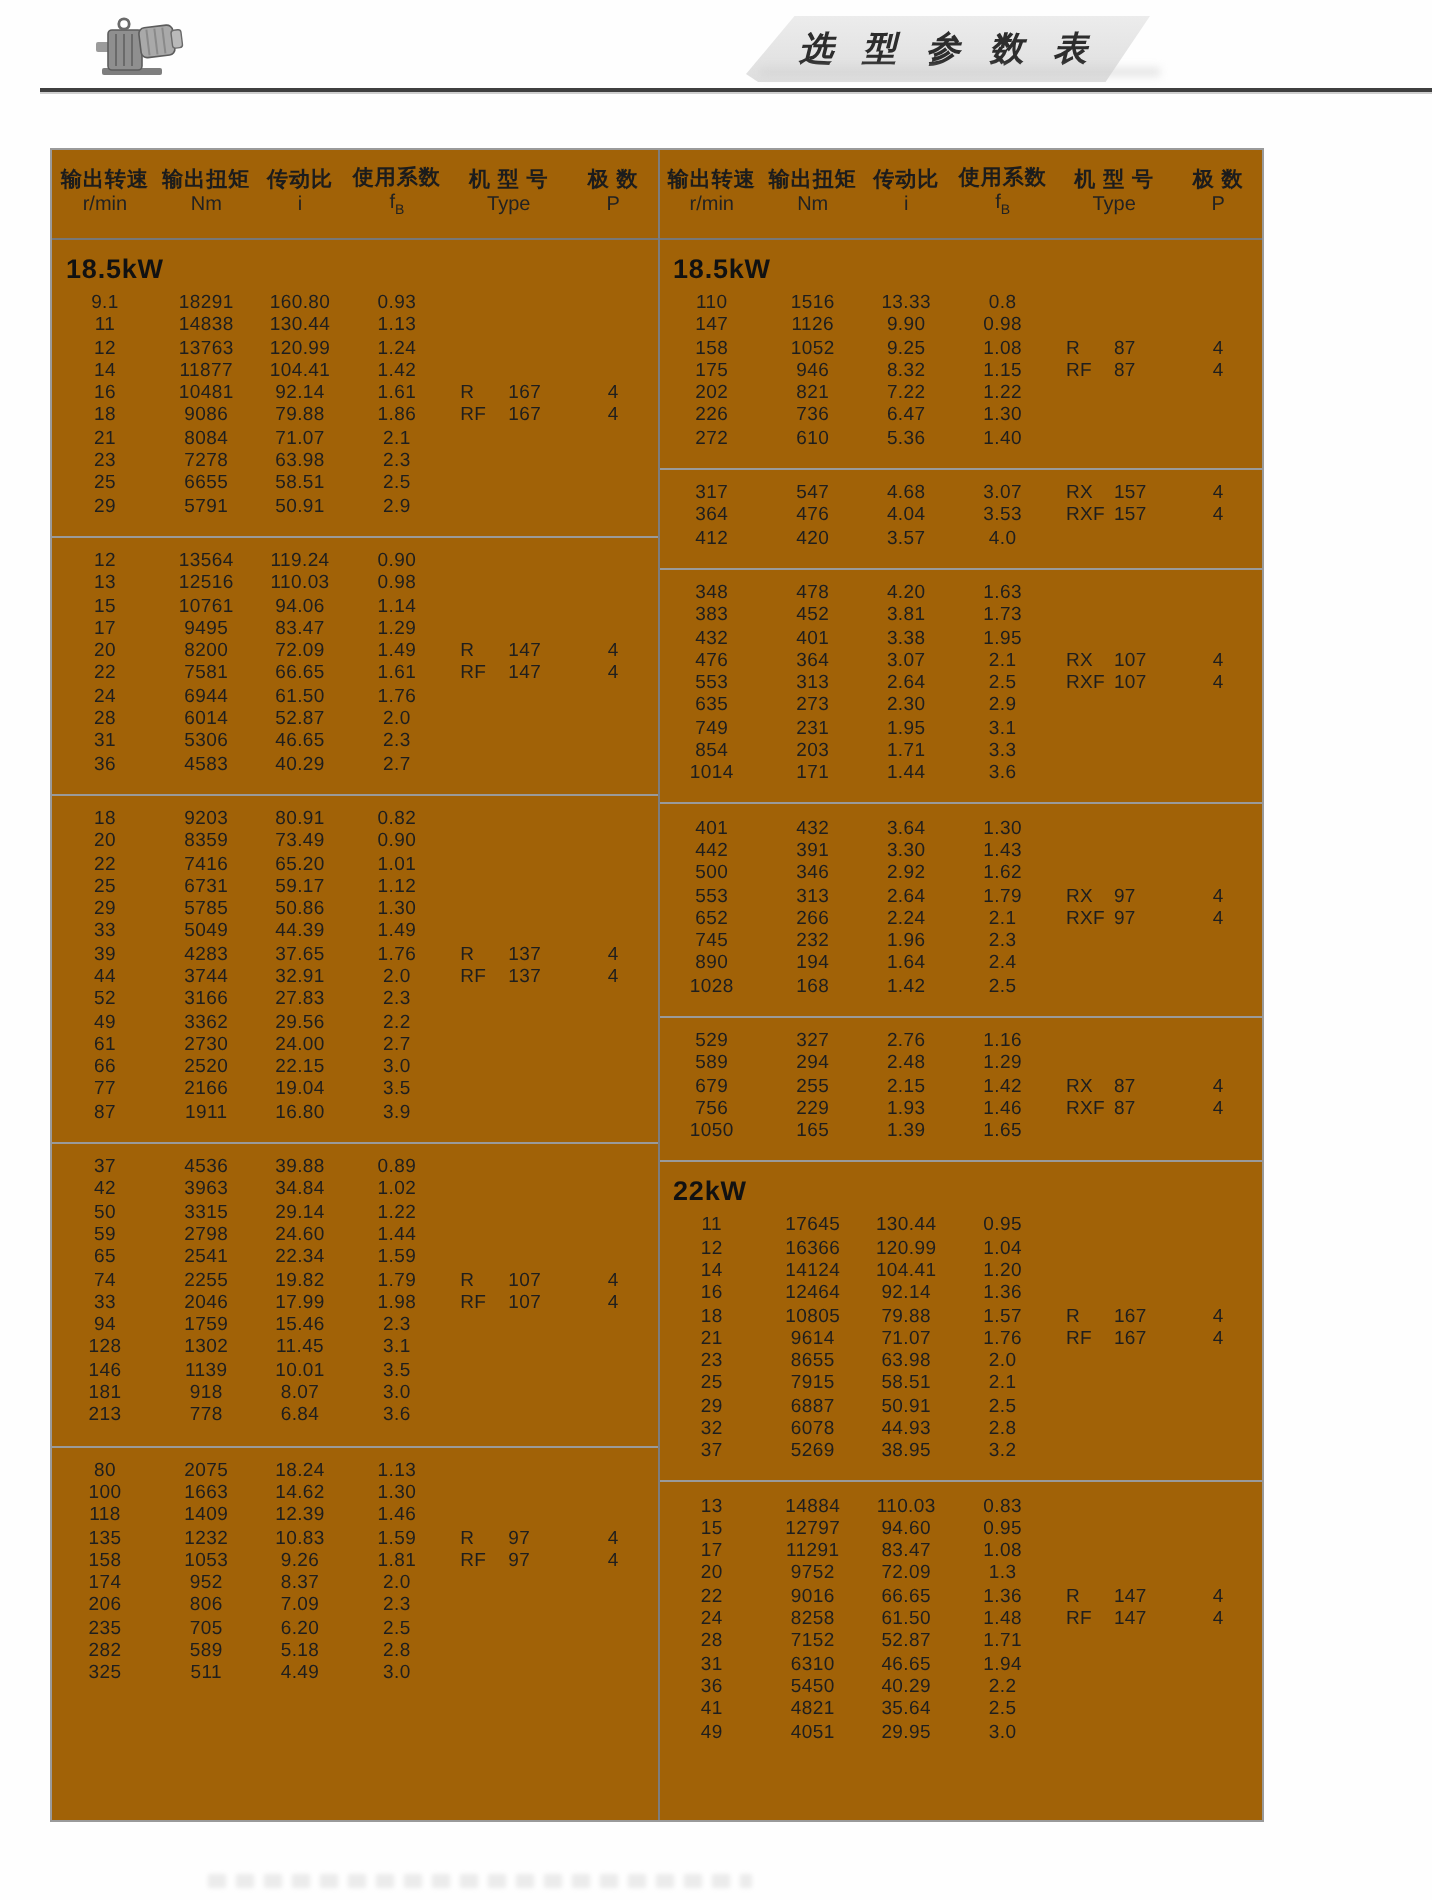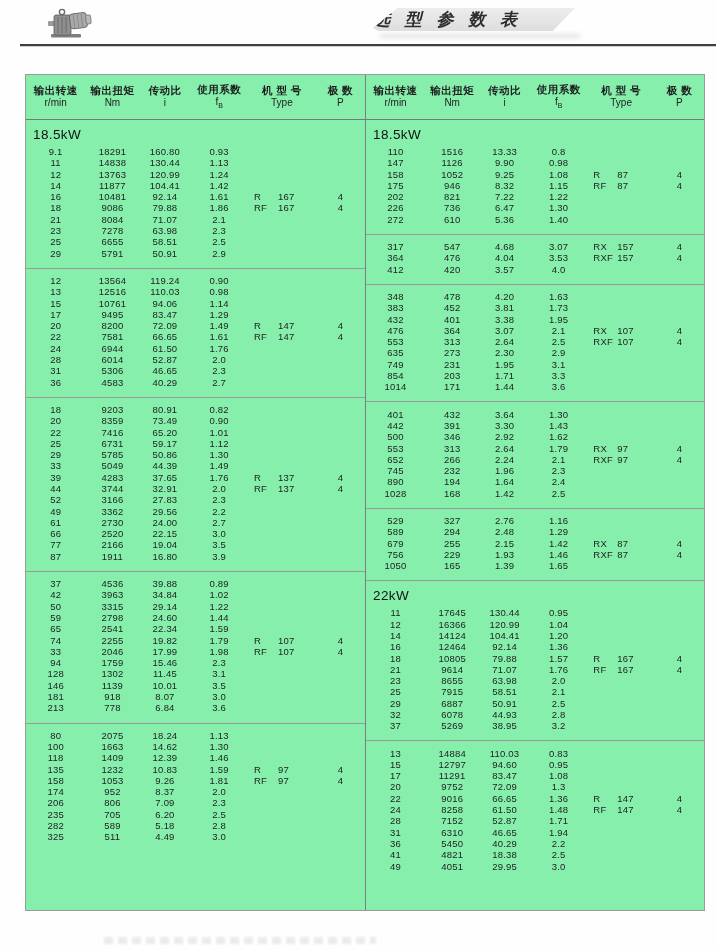--- a/index.html
+++ b/index.html
@@ -6,59 +6,59 @@
   html,body{margin:0;padding:0;}
   body{
     width:716px;height:950px;position:relative;overflow:hidden;
     background:#fefefe;color:#1c1c1c;
     font-family:"Liberation Sans","DejaVu Sans",sans-serif;
     -webkit-font-smoothing:antialiased;
   }
   
   .motor-img{position:absolute;left:48px;top:6px;width:46px;height:36px;}
   .banner{
-    position:absolute;left:373px;top:8px;width:202px;height:23px;
+    position:absolute;left:373px;top:8px;width:202px;height:33px;
     background:linear-gradient(180deg,#ececec,#dedede);
     clip-path:polygon(0 88%,12% 0,100% 0,89% 100%,3% 100%);
-    display:flex;align-items:center;
+    display:flex;align-items:center;justify-content:center;
   }
   .banner-text{
     font-size:17px;font-weight:bold;font-style:italic;
     letter-spacing:5px;color:#2d2d2d;white-space:pre;
   }
   .banner-shadow{
     position:absolute;left:380px;top:34px;width:200px;height:4px;
     background:#d0d0d0;filter:blur(2px);opacity:.6;
   }
   .header-rule{
     position:absolute;left:20px;top:44px;width:696px;height:2px;
     background:#3f3f3f;border-bottom:1px solid #cfcfcf;
   }
   
   .sel-table{
-    position:absolute;left:25px;top:74px;width:680px;height:837px;
-    border:1px solid #9a9a9a;background:#86efac;
+    position:absolute;left:25px;top:74px;width:607px;height:837px;
+    border:1px solid #9a9a9a;background:#a16207;
     display:grid;grid-template-columns:1fr 1fr;box-sizing:border-box;
   }
   .half{overflow:hidden;display:flex;flex-direction:column;}
   .half.right{border-left:1px solid #7d7d7d;}
   .cols{display:grid;grid-template-columns:17.5% 16% 15% 17% 20% 14.5%;}
   .half-header{
     height:44px;min-height:44px;border-bottom:1px solid #777;
     align-items:center;
   }
   .hcell{display:flex;flex-direction:column;align-items:center;line-height:1.25;}
   .h-cn{font-weight:bold;font-size:10.5px;white-space:pre;letter-spacing:.5px;}
   .h-un{font-size:10px;color:#222;}
   .h-un sub{font-size:7px;}
   .half-body{flex:1;overflow:hidden;}
   .block{padding:6px 0 9px 0;border-bottom:1px solid #9a9a9a;}
   .block:last-child{border-bottom:none;}
   .power-label{
-    font-size:13.5px;font-weight:normal;color:#111;
+    font-size:13.5px;font-weight:bold;color:#111;
     padding:2px 0 3px 7px;letter-spacing:.4px;line-height:1.1;
   }
   .row{height:11.3px;align-items:center;font-size:9.5px;color:#1e1e1e;}
   .c{text-align:center;white-space:nowrap;letter-spacing:.2px;}
   .c.type{text-align:left;padding-left:6px;}
   .tprefix{display:inline-block;width:24px;}
   
   .footer-artifact{
     position:absolute;left:104px;top:937px;width:272px;height:7px;
     background:repeating-linear-gradient(90deg,#c9c9c9 0 9px,transparent 9px 14px);
@@ -1038,21 +1038,21 @@
             <span class="c">36</span>
             <span class="c">5450</span>
             <span class="c">40.29</span>
             <span class="c">2.2</span>
             <span class="c type"></span>
             <span class="c"></span>
           </div>
           <div class="row cols">
             <span class="c">41</span>
             <span class="c">4821</span>
-            <span class="c">18.38</span>
+            <span class="c">35.64</span>
             <span class="c">2.5</span>
             <span class="c type"></span>
             <span class="c"></span>
           </div>
           <div class="row cols">
             <span class="c">49</span>
             <span class="c">4051</span>
             <span class="c">29.95</span>
             <span class="c">3.0</span>
             <span class="c type"></span>

